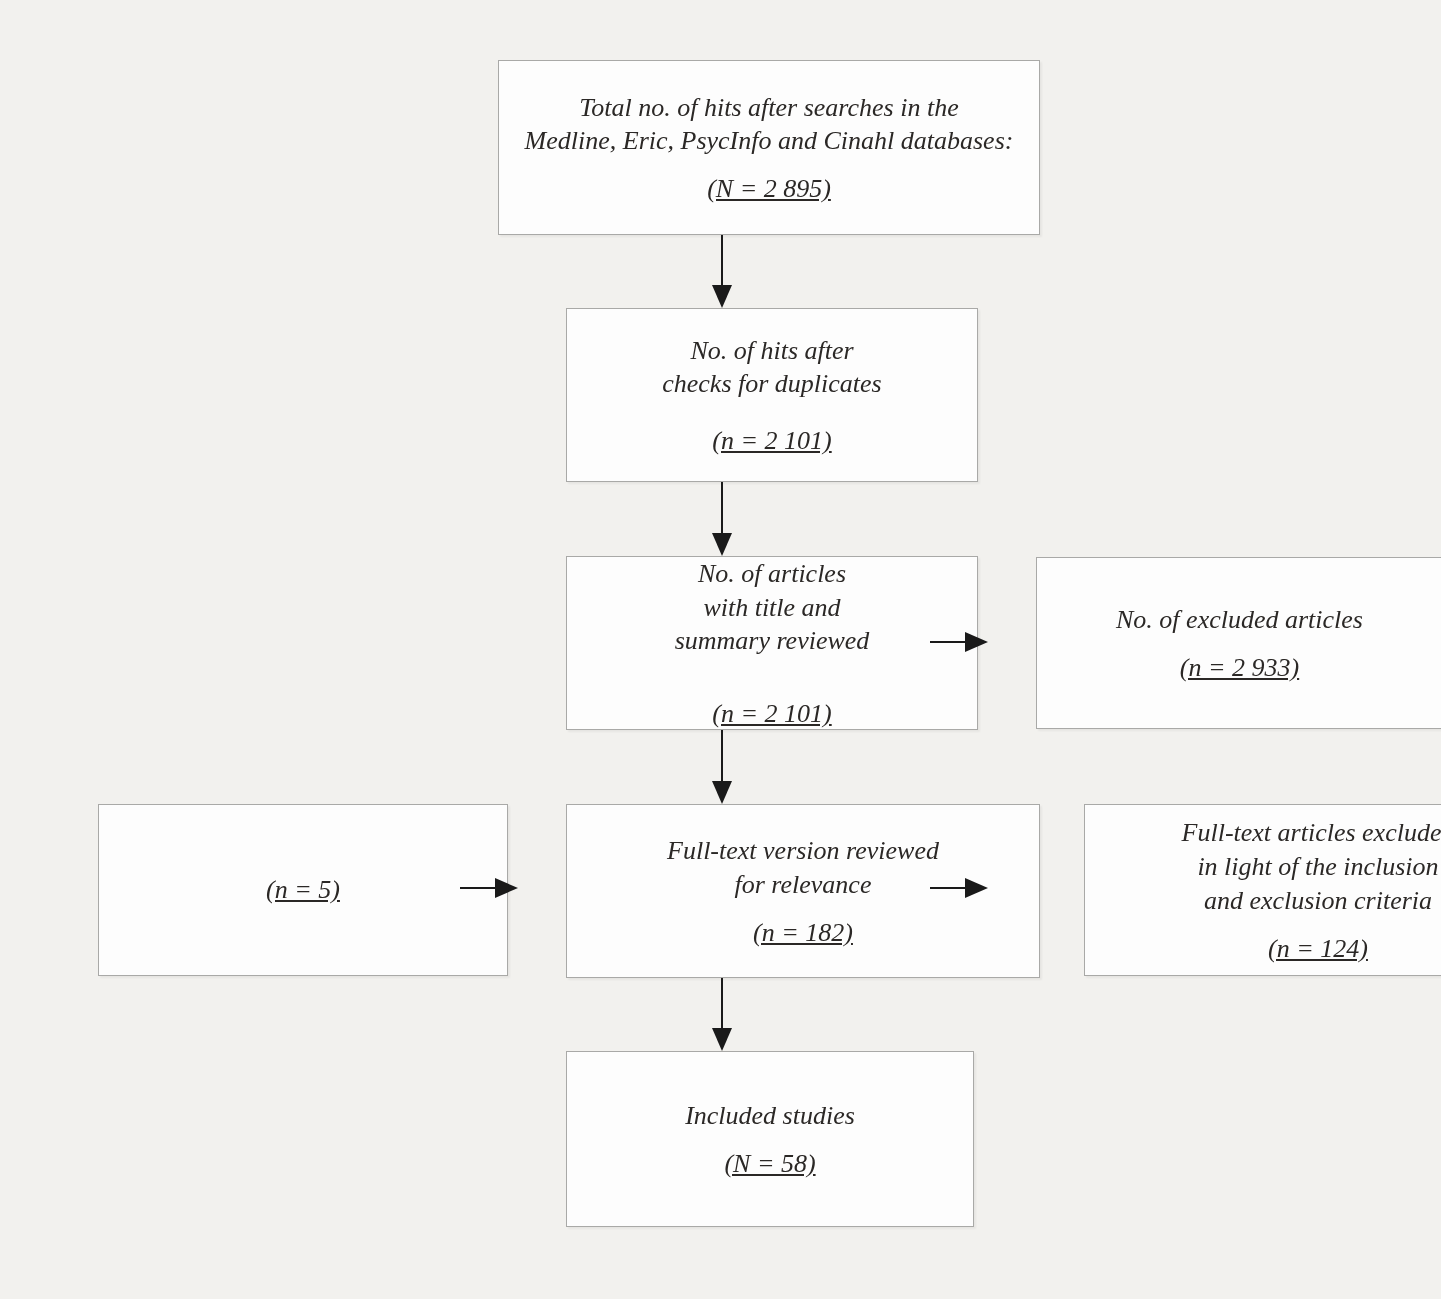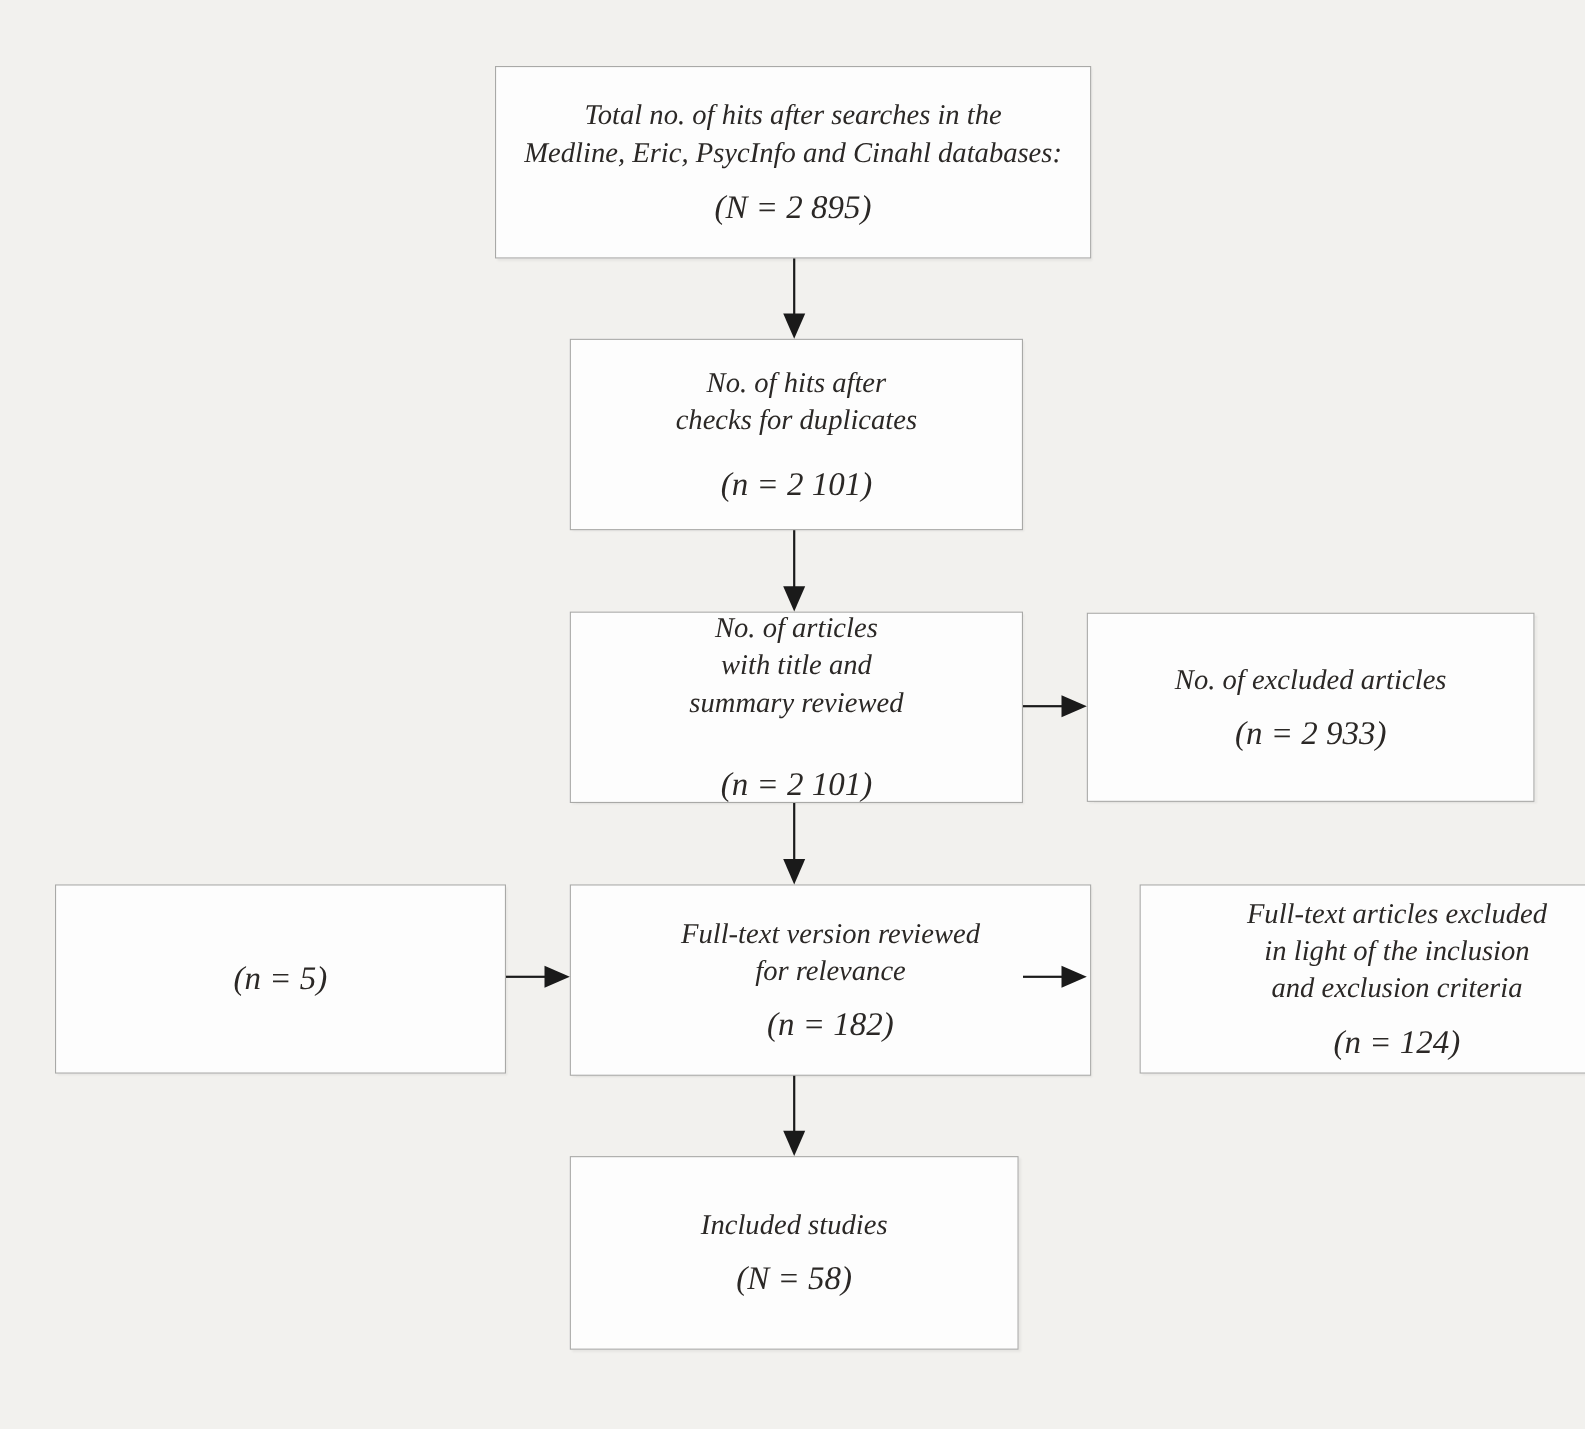--- a/index.html
+++ b/index.html
@@ -22,30 +22,32 @@
     background: #fdfdfd;
     border: 1.5px solid #a9a9a7;
     box-shadow: 2px 2px 2px rgba(0,0,0,0.05);
     box-sizing: border-box;
     display: flex;
     flex-direction: column;
     align-items: center;
     justify-content: center;
     gap: 15px;
     text-align: center;
+    margin-left: 48px;
   }
   .box .label {
     white-space: pre;
     font-size: 26px;
     line-height: 1.3;
   }
   .box .count {
     white-space: pre;
-    font-size: 30px;
+    font-size: 26px;
     line-height: 1.2;
+    text-decoration: underline;
   }
   .vline {
     position: absolute;
     width: 2px;
     background: #1a1a1a;
   }
   .hline {
     position: absolute;
     height: 2px;
     background: #1a1a1a;

